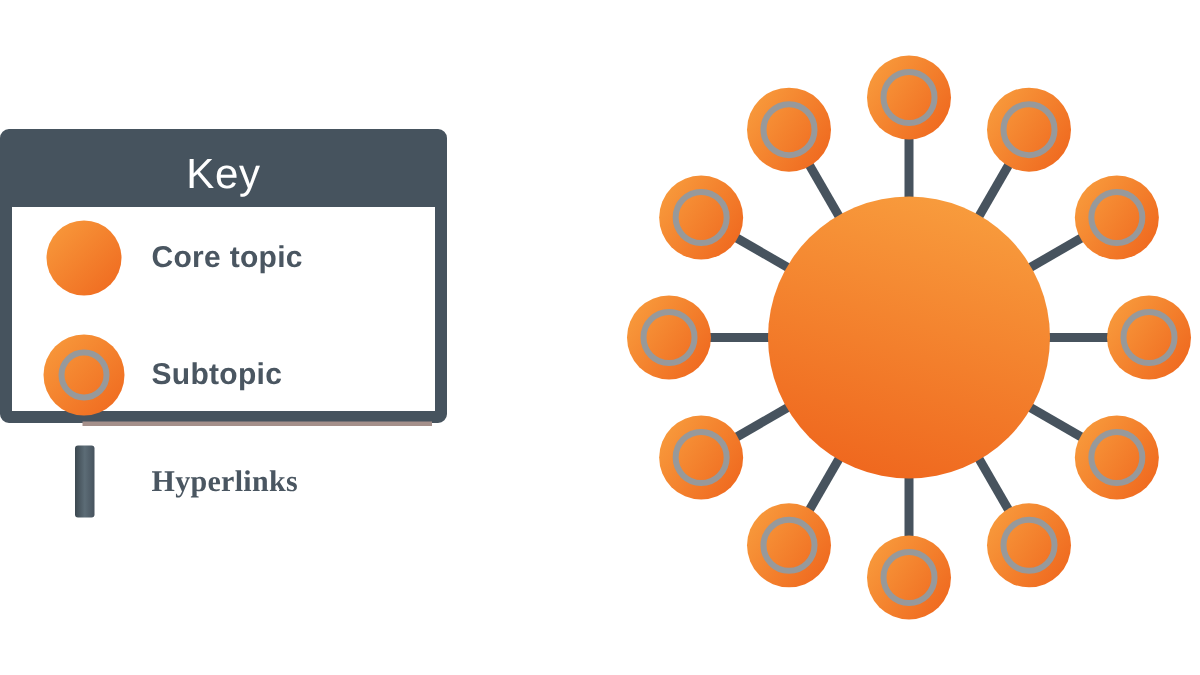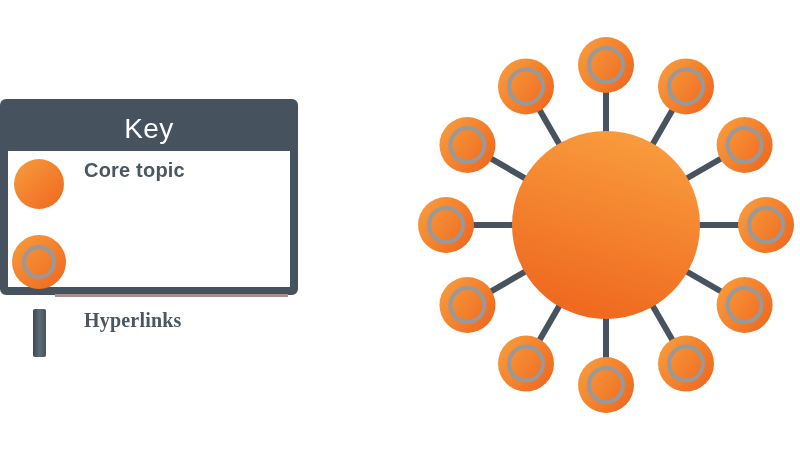--- a/index.html
+++ b/index.html
@@ -8,37 +8,37 @@
     background: var(--page-bg, #FFFFFF);
     font-family: "Liberation Sans", sans-serif;
     overflow: hidden;
     position: relative;
   }
   .canvas { position: absolute; inset: 0; }
 
   
   .legend {
     position: absolute;
-    left: 0; top: 99px;
+    left: 0; top: 86px;
     width: 298px; height: 196px;
     box-sizing: border-box;
     background: var(--page-bg, #FFFFFF);
     border: 8px solid var(--frame, #46535E);
     border-radius: 6px;
   }
   .legend-header {
     height: 44px;
     background: var(--frame, #46535E);
     color: var(--key-text, #FFFFFF);
     display: flex; align-items: center; justify-content: center;
     font-size: 28px;
     font-weight: 500;
     letter-spacing: 0.5px;
   }
-  .legend-row { display: flex; align-items: flex-start; }
+  .legend-row { display: flex; align-items: center; margin-left: 17px; }
   .row-core     { margin-top: 8px;  height: 52px; }
   .row-subtopic { margin-top: 24px; height: 56px; }
   .row-hyperlink{ margin-top: 12px; height: 50px; font-family: Liberation Serif, serif; }
   .icon-cell { width: 62px; display: flex; align-items: center; justify-content: center; flex: 0 0 62px; }
   .legend-label {
     margin-left: 14px;
     font-size: 20px;
     font-weight: 700;
     color: var(--label, #4A5661);
     letter-spacing: 0.2px;
@@ -85,20 +85,21 @@
       </div>
       <div class="legend-label">Core topic</div>
     </div>
 
     <div class="legend-row row-subtopic">
       <div class="icon-cell">
         <div class="subtopic-icon">
           <div class="subtopic-ring"></div>
         </div>
       </div>
+      <div class="legend-label">Subtopic</div>
     </div>
 
     <div class="legend-divider"></div>
 
     <div class="legend-row row-hyperlink">
       <div class="icon-cell">
         <div class="hyperlink-icon"></div>
       </div>
       <div class="legend-label">Hyperlinks</div>
     </div>

